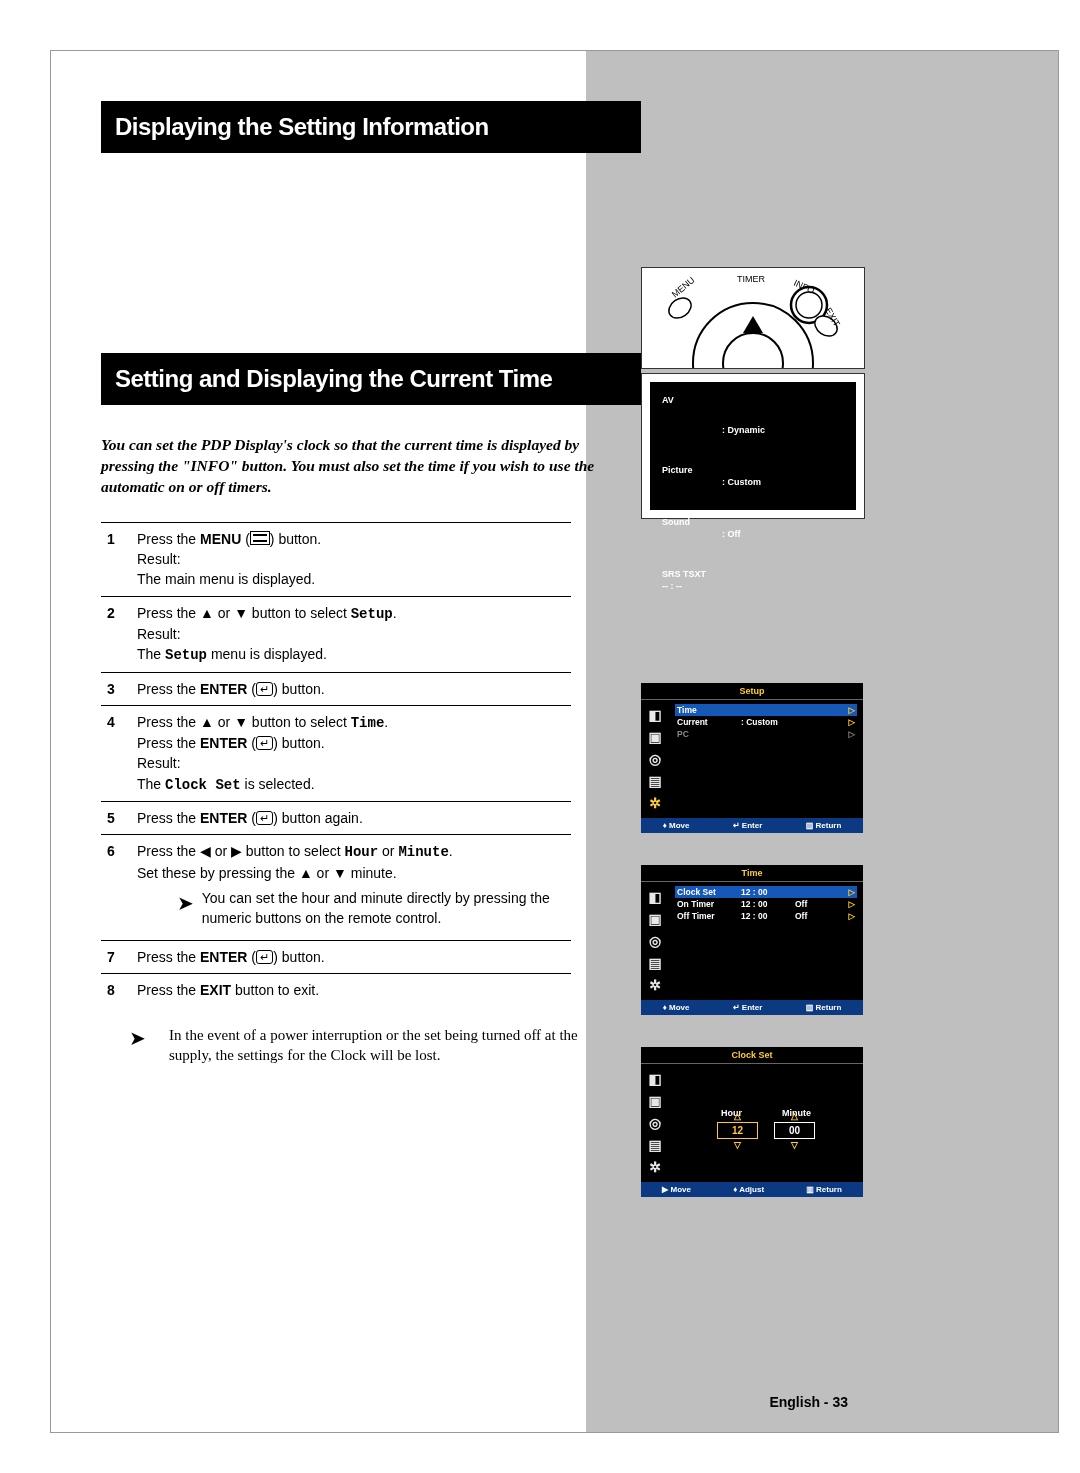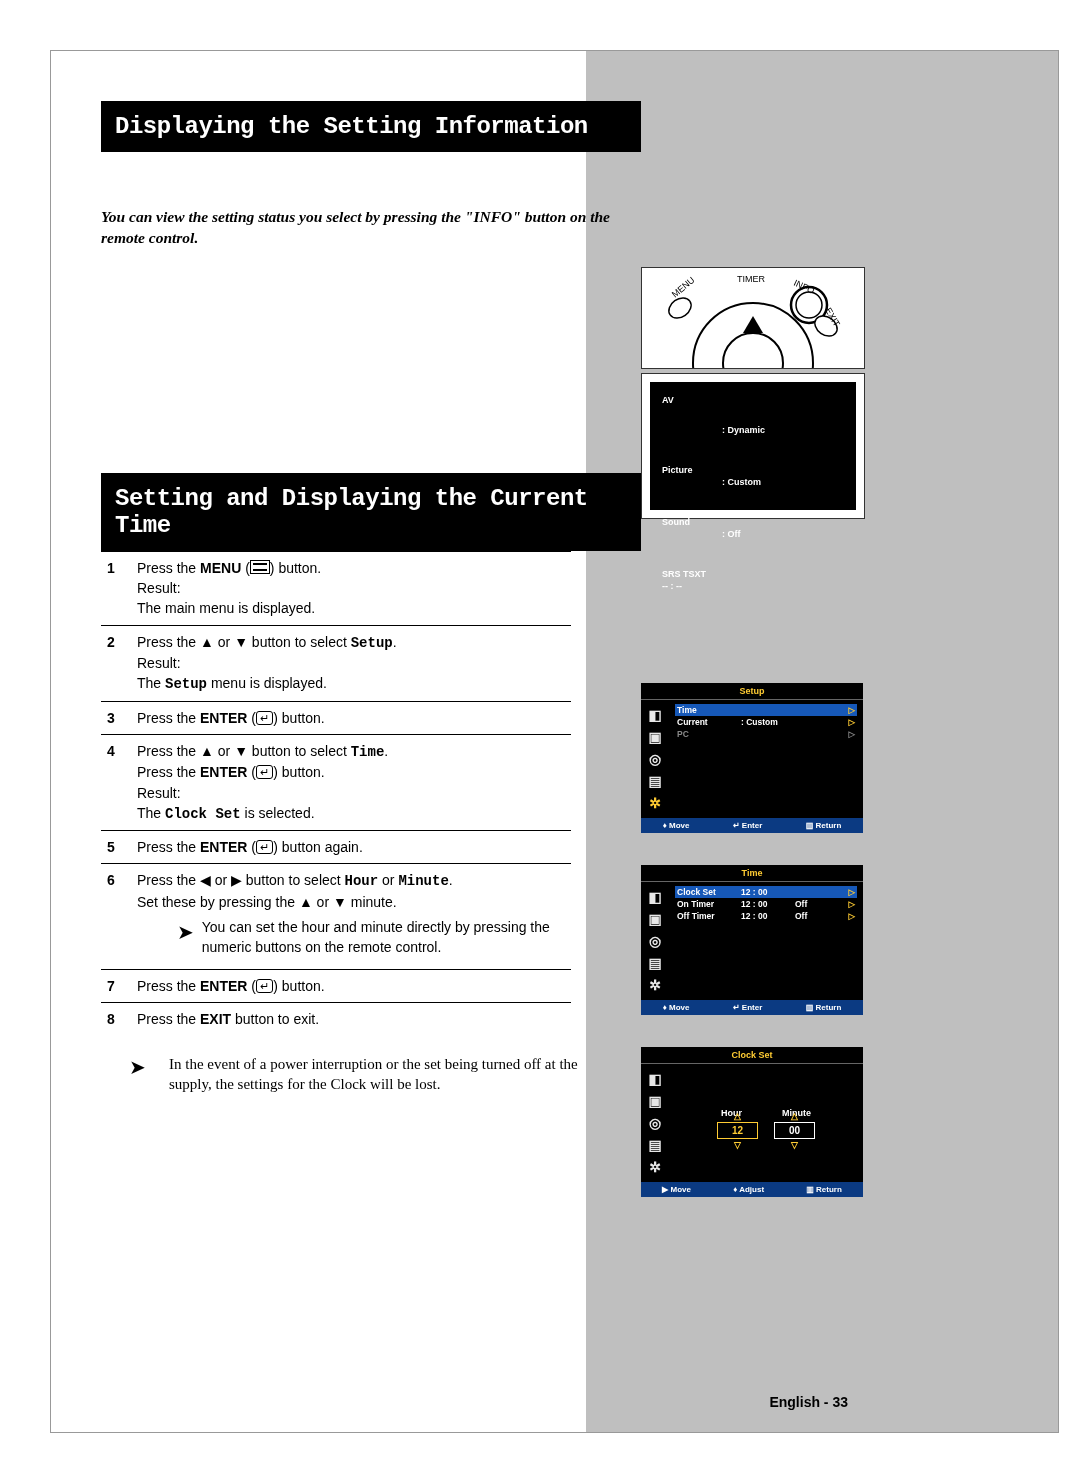--- a/index.html
+++ b/index.html
@@ -26,21 +26,21 @@
   }
   .left-col {
     position: absolute;
     left: 50px; top: 50px;
     width: 520px;
   }
   .title-bar {
     width: 540px;
     background: #000;
     color: #fff;
-    font-family: Liberation Mono, monospace;
+    font-family: Liberation Sans, sans-serif;
     font-weight: bold;
     font-size: 24px;
     padding: 12px 14px;
     letter-spacing: -0.5px;
     box-sizing: border-box;
   }
   .intro {
     font-family: "Times New Roman", serif;
     font-style: italic;
     font-weight: bold;
@@ -164,25 +164,25 @@
 </style>
 </head>
 <body>
 
 <div class="page">
   <div class="right-gray"></div>
 
   <div class="left-col">
 
     <div class="title-bar">Displaying the Setting Information</div>
-    <div class="intro" style="margin-top:55px;">You can view the setting status you select by pressing the "INFO" button on the remote control.</div>
 
     <div style="height:200px"></div>
 
     <div class="title-bar">Setting and Displaying the Current Time</div>
+    <div class="intro">You can set the PDP Display's clock so that the current time is displayed by pressing the "INFO" button. You must also set the time if you wish to use the automatic on or off timers.</div>
 
     <div class="steps">
 
       <div class="step">
         <div class="step-num">1</div>
         <div class="step-body">
           <div><span>Press the </span><b>MENU</b><span> (</span><span class="menu-icon"></span><span>) button.</span></div>
           <div class="result-row">
               <span class="result-label">Result:</span>
               <span>The main menu is displayed.</span>

